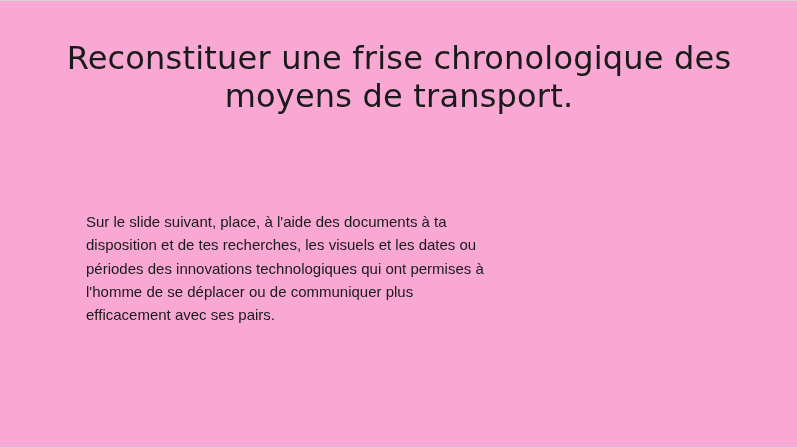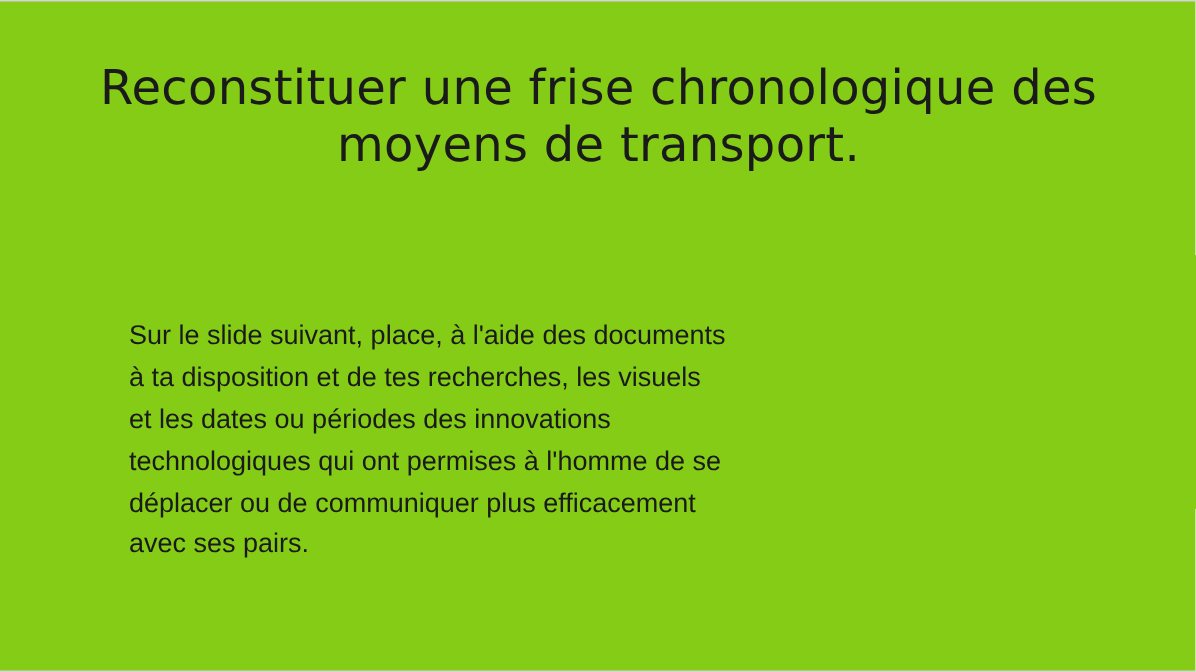--- a/index.html
+++ b/index.html
@@ -10,21 +10,21 @@
   body {
     width: 797px;
     height: 448px;
     font-family: "Liberation Sans", sans-serif;
     overflow: hidden;
   }
   .slide {
     position: relative;
     width: 797px;
     height: 448px;
-    background: #84cc16;
+    background: #f9a8d4;
     box-sizing: border-box;
   }
   .top-rule {
     position: absolute;
     top: 0;
     left: 0;
     width: 797px;
     height: 1px;
     background: #d4d4d4;
   }
@@ -49,21 +49,21 @@
     letter-spacing: 0.2px;
     color: #1a1a1a;
     margin: 0;
   }
   .slide-body {
     position: absolute;
     top: 210px;
     left: 86px;
     width: 400px;
     font-family: "Liberation Sans", sans-serif;
-    font-size: 18px;
+    font-size: 15px;
     line-height: 1.55;
     color: #1a1a1a;
     margin: 0;
     text-align: left;
   }
 </style>
 </head>
 <body>
 
 <div class="slide">

